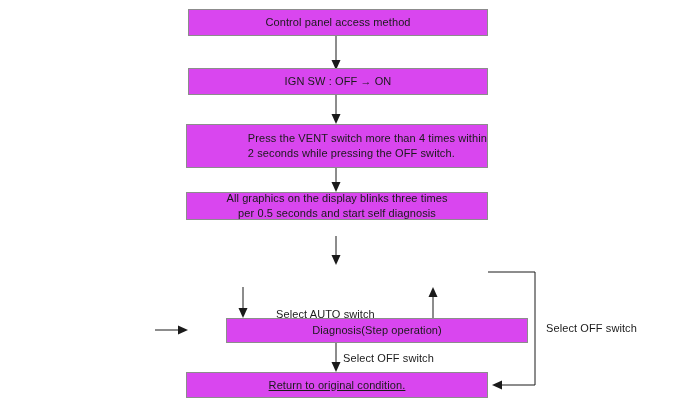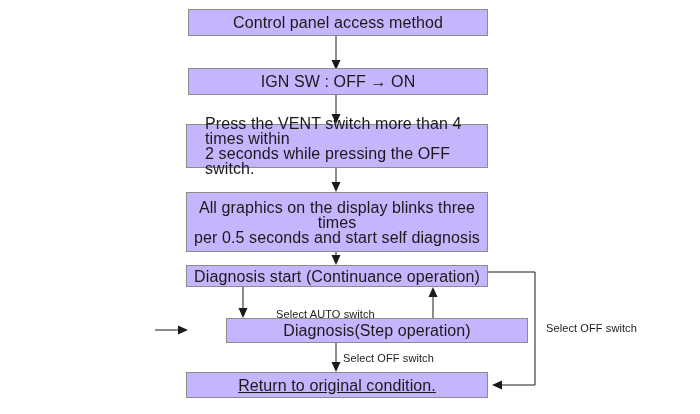--- a/index.html
+++ b/index.html
@@ -19,34 +19,34 @@
     position: absolute;
     left: 0;
     top: 0;
     width: 700px;
     height: 414px;
   }
   .node {
     position: absolute;
     box-sizing: border-box;
     border: 1px solid #8c8c8c;
-    background: #c4b5fd;
+    background: #d946ef;
     display: flex;
     align-items: center;
-    font-size: 16px;
+    font-size: 11px;
     line-height: 15px;
     color: #1a1a1a;
     letter-spacing: 0.1px;
   }
   .node.center {
     justify-content: center;
     text-align: center;
   }
   .node.left {
-    justify-content: flex-start;
+    justify-content: flex-end;
     text-align: left;
     padding-left: 18px;
   }
   .node-text {
     display: block;
     white-space: pre-line;
   }
   .edge-label {
     position: absolute;
     font-size: 11px;
@@ -104,28 +104,25 @@
 
   <div class="node center" style="left:188px; top:68px; width:300px; height:27px;justify-content:center;">
     <span class="node-text">IGN SW : OFF → ON</span>
   </div>
 
   <div class="node left" style="left:186px; top:124px; width:302px; height:44px;">
     <span class="node-text">Press the VENT switch more than 4 times within
 2 seconds while pressing the OFF switch.</span>
   </div>
 
-  <div class="node center" style="left:186px; top:192px; width:302px; height:60px;">
+  <div class="node center" style="left:186px; top:192px; width:302px; height:28px;">
     <span class="node-text">All graphics on the display blinks three times
 per 0.5 seconds and start self diagnosis</span>
   </div>
 
-  <div class="node center" style="left:186px; top:265px; width:302px; height:22px;">
-    <span class="node-text">Diagnosis start (Continuance operation)</span>
-  </div>
 
   <div class="node center" style="left:186px; top:318px; width:302px; height:25px;margin-left:40px;">
     <span class="node-text">Diagnosis(Step operation)</span>
   </div>
 
   <div class="node center" style="left:186px; top:372px; width:302px; height:26px;text-decoration:underline;">
     <span class="node-text">Return to original condition.</span>
   </div>
 
   <div class="edge-label lbl-auto">Select AUTO switch</div>

